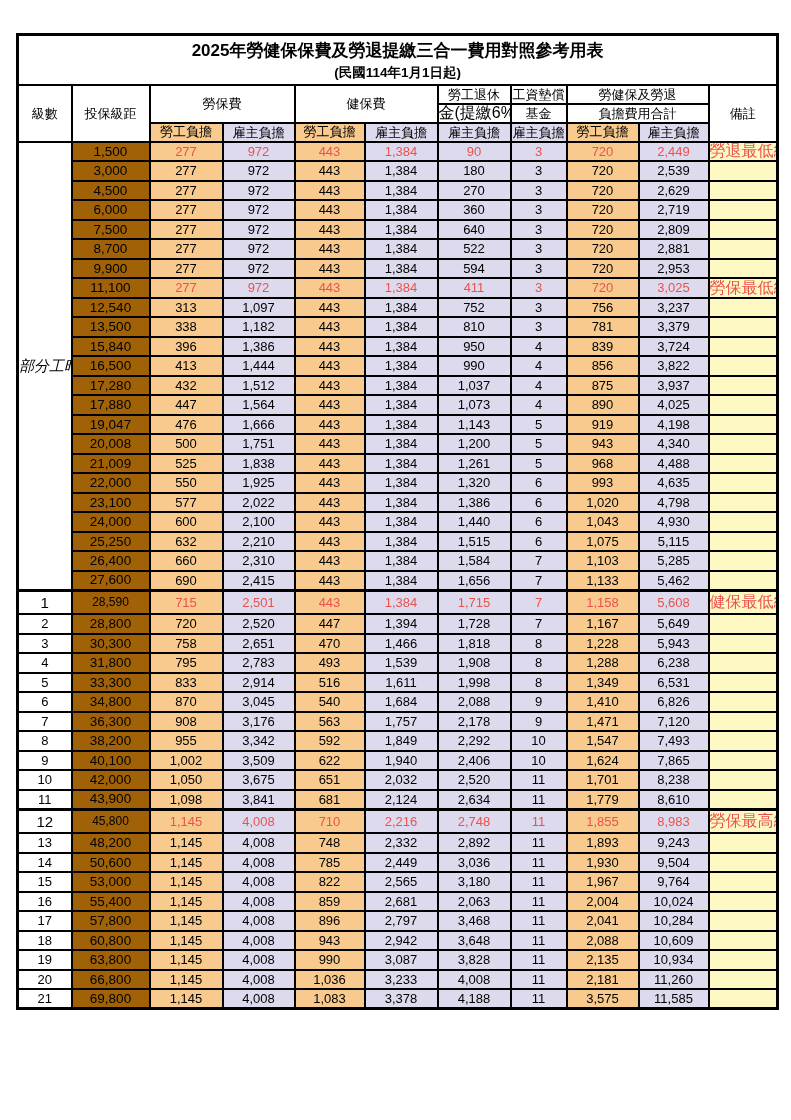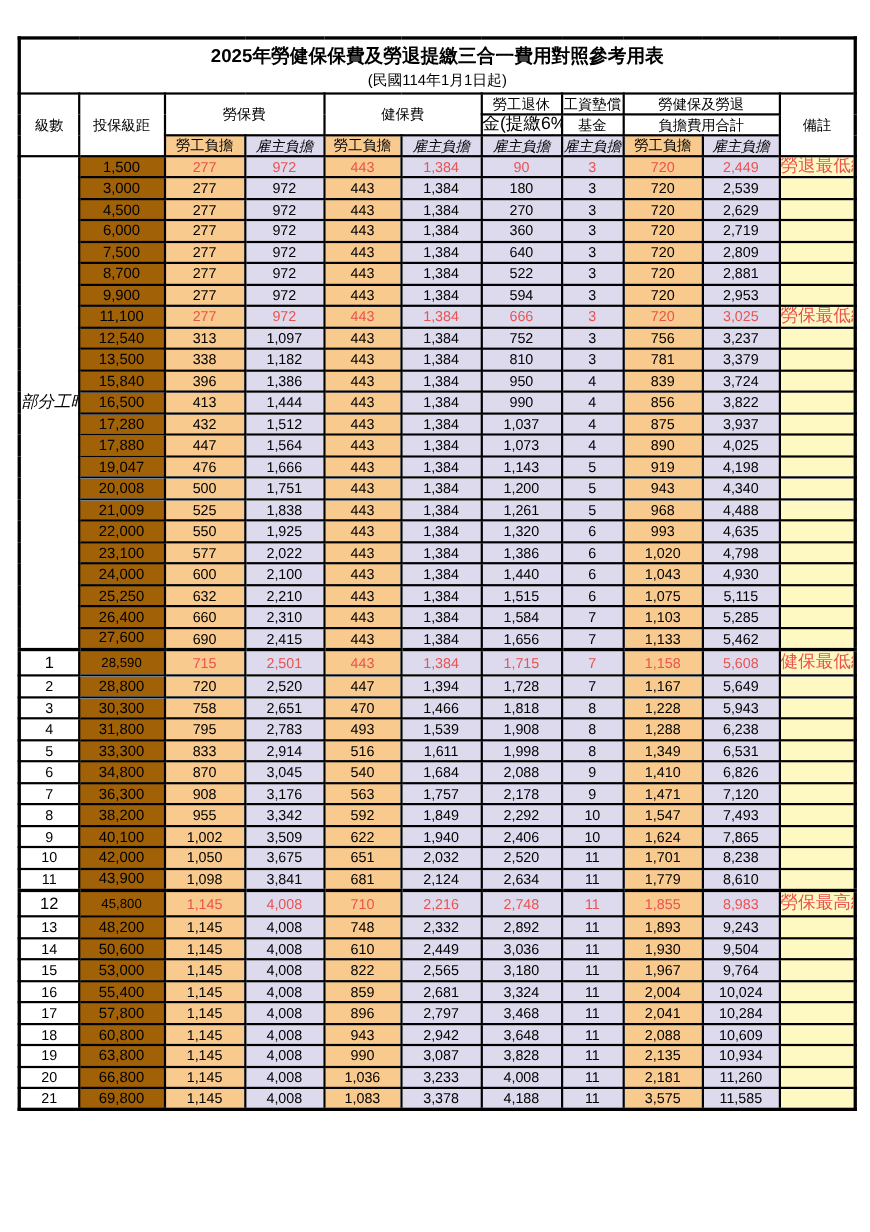--- a/index.html
+++ b/index.html
@@ -38,25 +38,25 @@
     border:2px solid var(--border);
     text-align:center;
     vertical-align:middle;
     padding:0;
     font-weight:normal;
     overflow:hidden;
     white-space:nowrap;
   }
   .title-cell{height:50px;background:#fff;}
   .title-line{font-size:17px;font-weight:bold;line-height:1.5;}
-  .subtitle-line{font-size:13.5px;font-weight:normal;line-height:1.3;}
+  .subtitle-line{font-size:13.5px;font-weight:bold;line-height:1.3;}
   thead th{font-size:13px;height:19px;line-height:1;background:#fff;}
   th.small-hdr{font-size:16px;}
   th.hdr-emp{background:var(--emp-bg);font-family:Liberation Mono, monospace;}
-  th.hdr-er{background:var(--er-bg);font-style:italic;}
+  th.hdr-er{background:var(--er-bg);}
   tbody td{height:19.5px;font-size:13px;line-height:1;}
   td.level-cell{font-size:13px;background:#fff;}
   td.level-cell.part-time{font-size:15px;font-style:italic;}
   td.bracket-cell{font-size:13.5px;background:#a16207;}
   td.emp{background:var(--emp-bg);}
   td.er{background:var(--er-bg);}
   td.remark{font-size:16px;color:var(--red);font-weight:normal;background:#fef9c3;}
   tr.highlight td.val{color:var(--red);}
   tr.emphasis td{height:24px;}
   tr.emphasis td.level-cell{font-size:15px;}
@@ -198,21 +198,21 @@
         <td class="emp val">720</td>
         <td class="er val">2,953</td>
         <td class="remark"></td>
       </tr>
       <tr class="highlight">
         <td class="bracket-cell">11,100</td>
         <td class="emp val">277</td>
         <td class="er val">972</td>
         <td class="emp val">443</td>
         <td class="er val">1,384</td>
-        <td class="er val">666</td>
+        <td class="er val">411</td>
         <td class="er val">3</td>
         <td class="emp val">720</td>
         <td class="er val">3,025</td>
         <td class="remark">勞保最低級距</td>
       </tr>
       <tr>
         <td class="bracket-cell">12,540</td>
         <td class="emp val">313</td>
         <td class="er val">1,097</td>
         <td class="emp val">443</td>
@@ -558,21 +558,21 @@
         <td class="er val">11</td>
         <td class="emp val">1,893</td>
         <td class="er val">9,243</td>
         <td class="remark"></td>
       </tr>
       <tr>
         <td class="level-cell">14</td>
         <td class="bracket-cell">50,600</td>
         <td class="emp val">1,145</td>
         <td class="er val">4,008</td>
-        <td class="emp val">610</td>
+        <td class="emp val">785</td>
         <td class="er val">2,449</td>
         <td class="er val">3,036</td>
         <td class="er val">11</td>
         <td class="emp val">1,930</td>
         <td class="er val">9,504</td>
         <td class="remark"></td>
       </tr>
       <tr>
         <td class="level-cell">15</td>
         <td class="bracket-cell">53,000</td>
@@ -586,21 +586,21 @@
         <td class="er val">9,764</td>
         <td class="remark"></td>
       </tr>
       <tr>
         <td class="level-cell">16</td>
         <td class="bracket-cell">55,400</td>
         <td class="emp val">1,145</td>
         <td class="er val">4,008</td>
         <td class="emp val">859</td>
         <td class="er val">2,681</td>
-        <td class="er val">3,324</td>
+        <td class="er val">2,063</td>
         <td class="er val">11</td>
         <td class="emp val">2,004</td>
         <td class="er val">10,024</td>
         <td class="remark"></td>
       </tr>
       <tr>
         <td class="level-cell">17</td>
         <td class="bracket-cell">57,800</td>
         <td class="emp val">1,145</td>
         <td class="er val">4,008</td>

